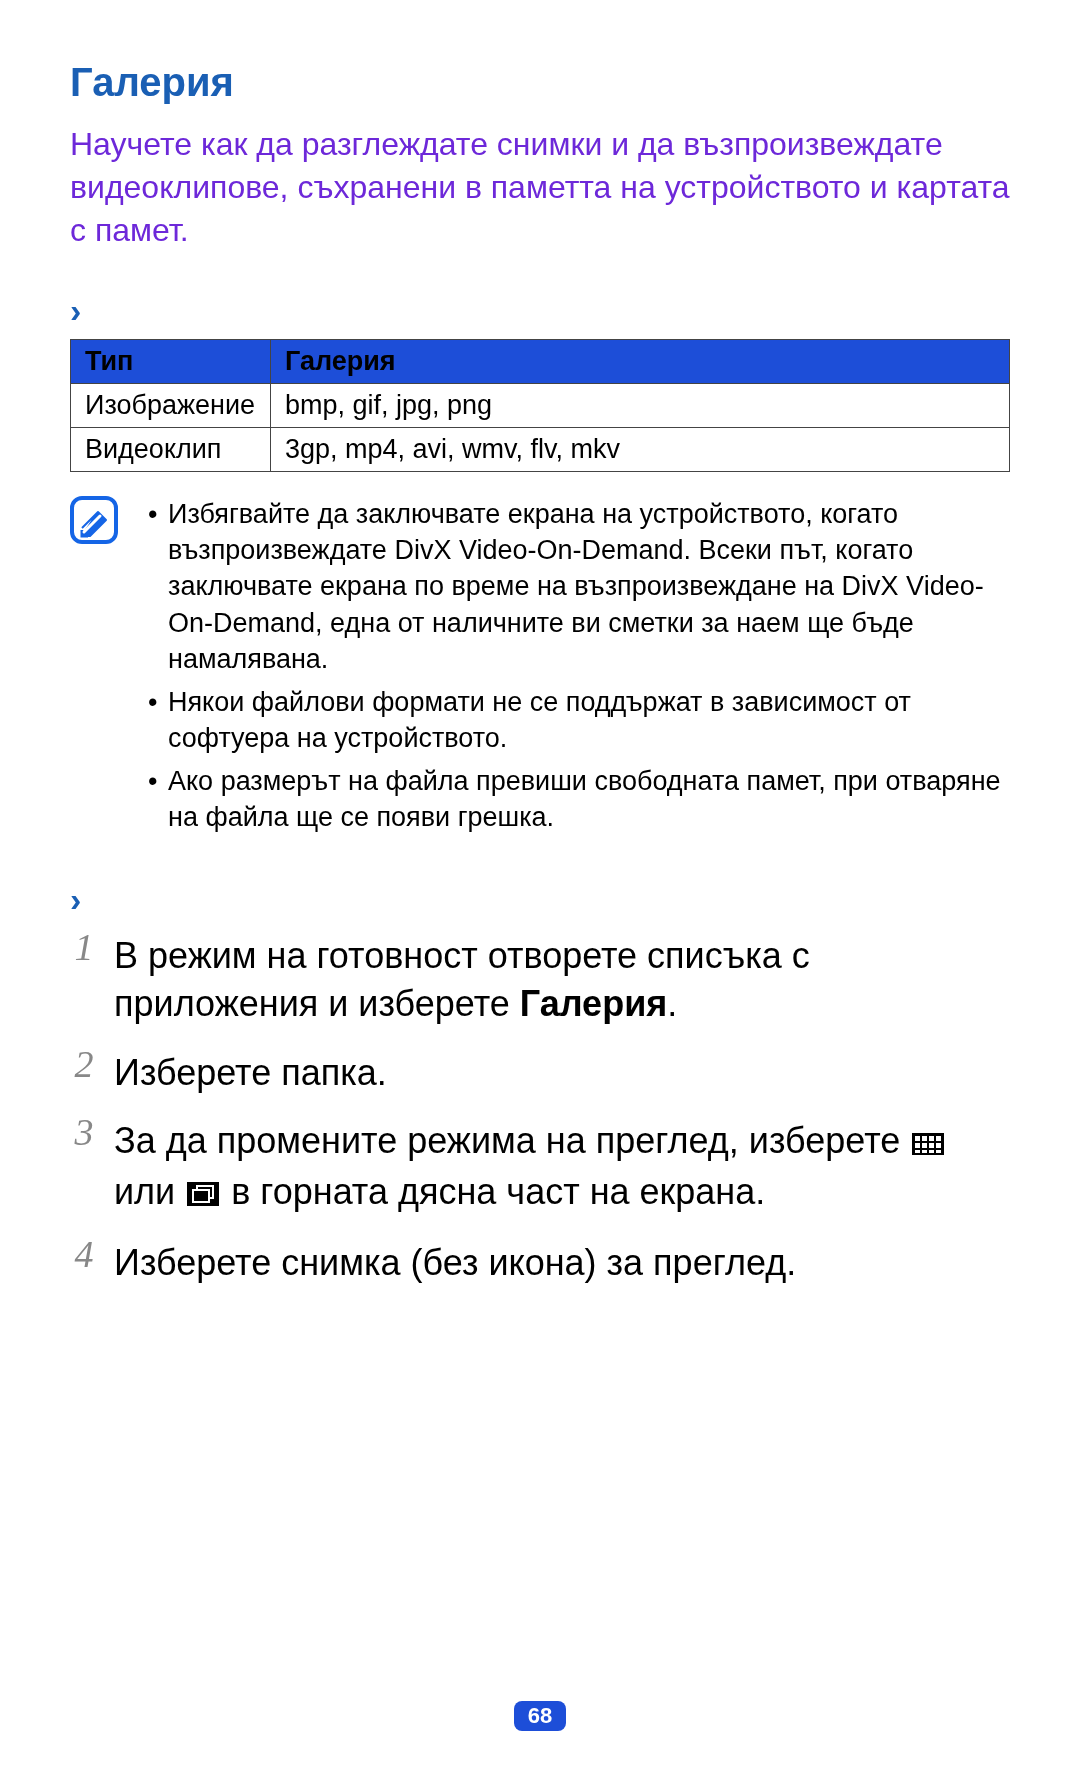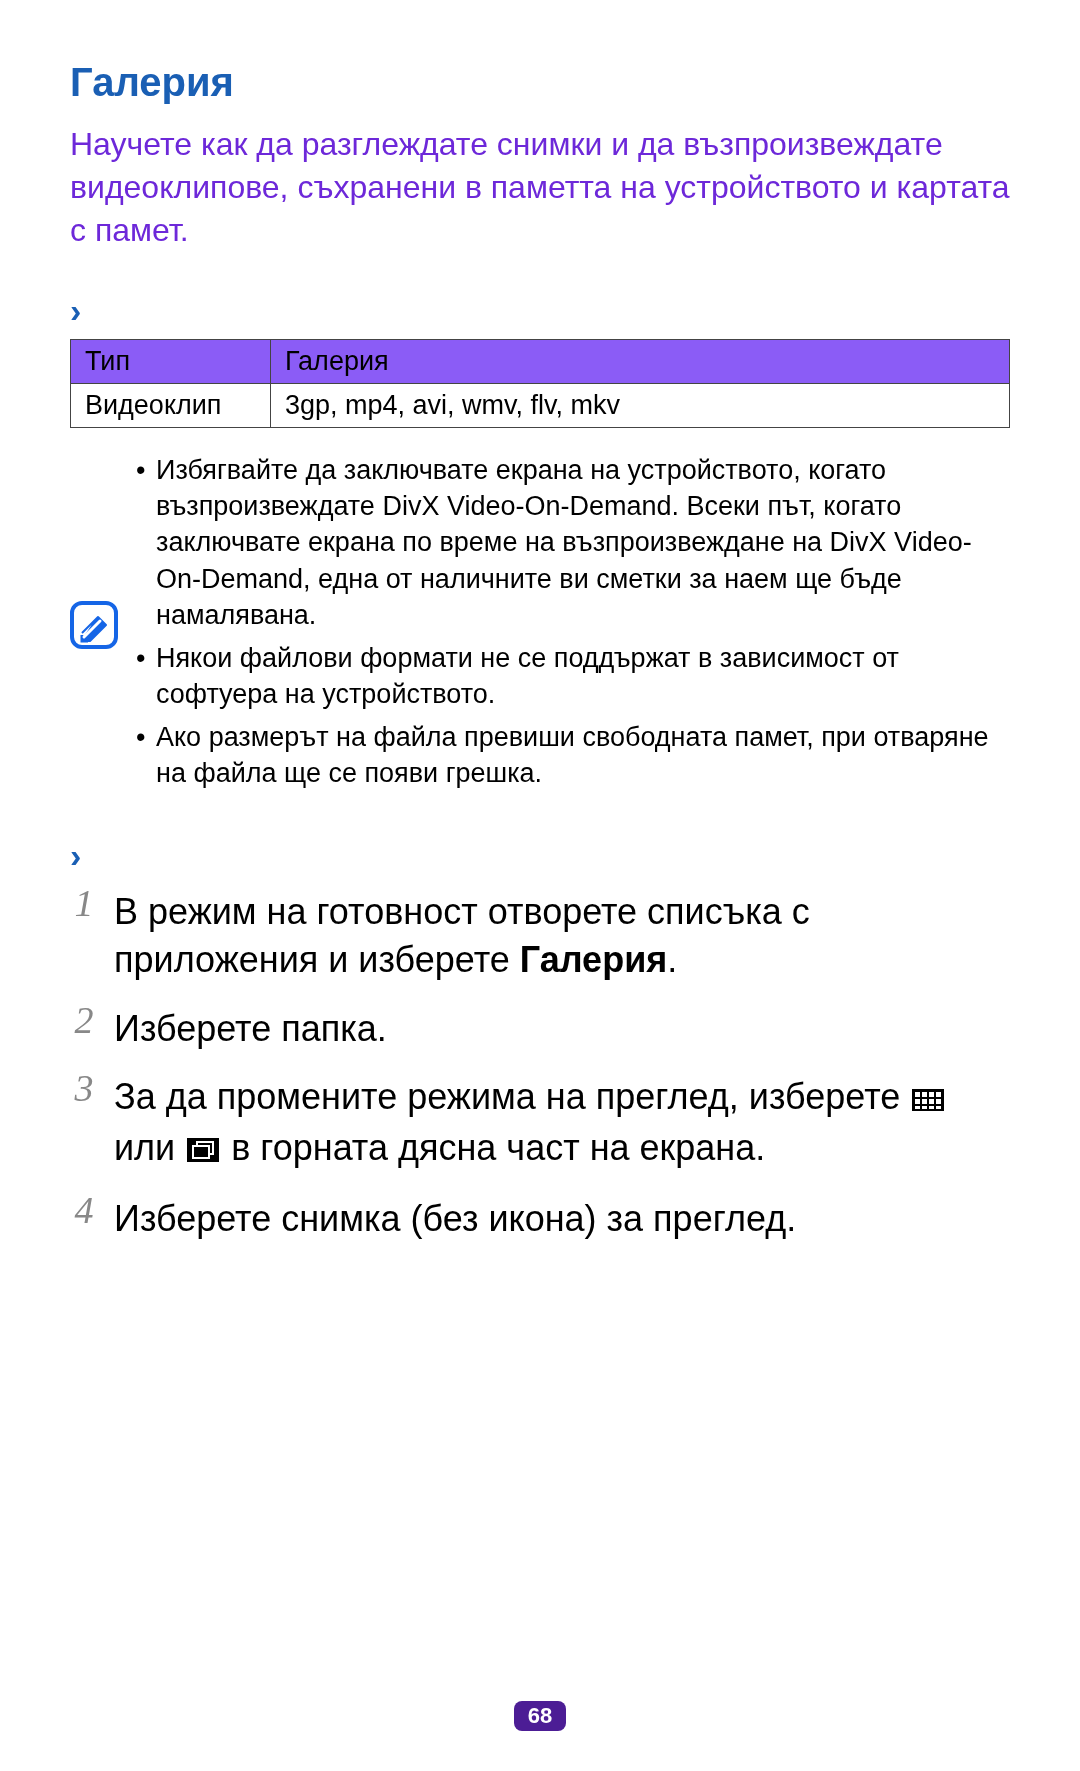--- a/index.html
+++ b/index.html
@@ -48,29 +48,28 @@
       border: 1px solid #444;
     }
     table.formats th, table.formats td {
       border: 1px solid #444;
       padding: 6px 14px;
       text-align: left;
       font-size: 27px;
       font-weight: 400;
     }
     table.formats th {
-      background: #8b5cf6;
-      font-weight: 400;
+      background: #1d4ed8;
+      font-weight: 700;
     }
     .note-block {
       display: flex;
-      gap: 14px;
+      gap: 26px;
       margin-bottom: 40px;
       margin-top: 10px;
-      align-items: center;
     }
     .note-icon {
       flex-shrink: 0;
       width: 48px;
       height: 48px;
     }
     .note-icon svg { width: 48px; height: 48px; }
     .note-list {
       list-style: none;
       padding: 0;
@@ -129,21 +128,21 @@
       text-align: center;
     }
     .footer-section {
       font-style: italic;
       font-size: 23px;
       color: #555;
       margin-bottom: 6px;
     }
     .footer-page {
       display: inline-block;
-      background: #4c1d95;
+      background: #1d4ed8;
       color: #fff;
       border-radius: 8px;
       padding: 2px 14px;
       font-size: 22px;
       font-weight: 700;
     }
   </style>
 </head>
 <body>
 
@@ -157,20 +156,24 @@
   </div>
 
   <table class="formats">
     <thead>
       <tr>
         <th style="width:200px;">Тип</th>
         <th>Галерия</th>
       </tr>
     </thead>
     <tbody>
+      <tr>
+        <td>Изображение</td>
+        <td>bmp, gif, jpg, png</td>
+      </tr>
       <tr>
         <td>Видеоклип</td>
         <td>3gp, mp4, avi, wmv, flv, mkv</td>
       </tr>
     </tbody>
   </table>
 
   <div class="note-block">
     <div class="note-icon">
       <svg viewBox="0 0 48 48">

